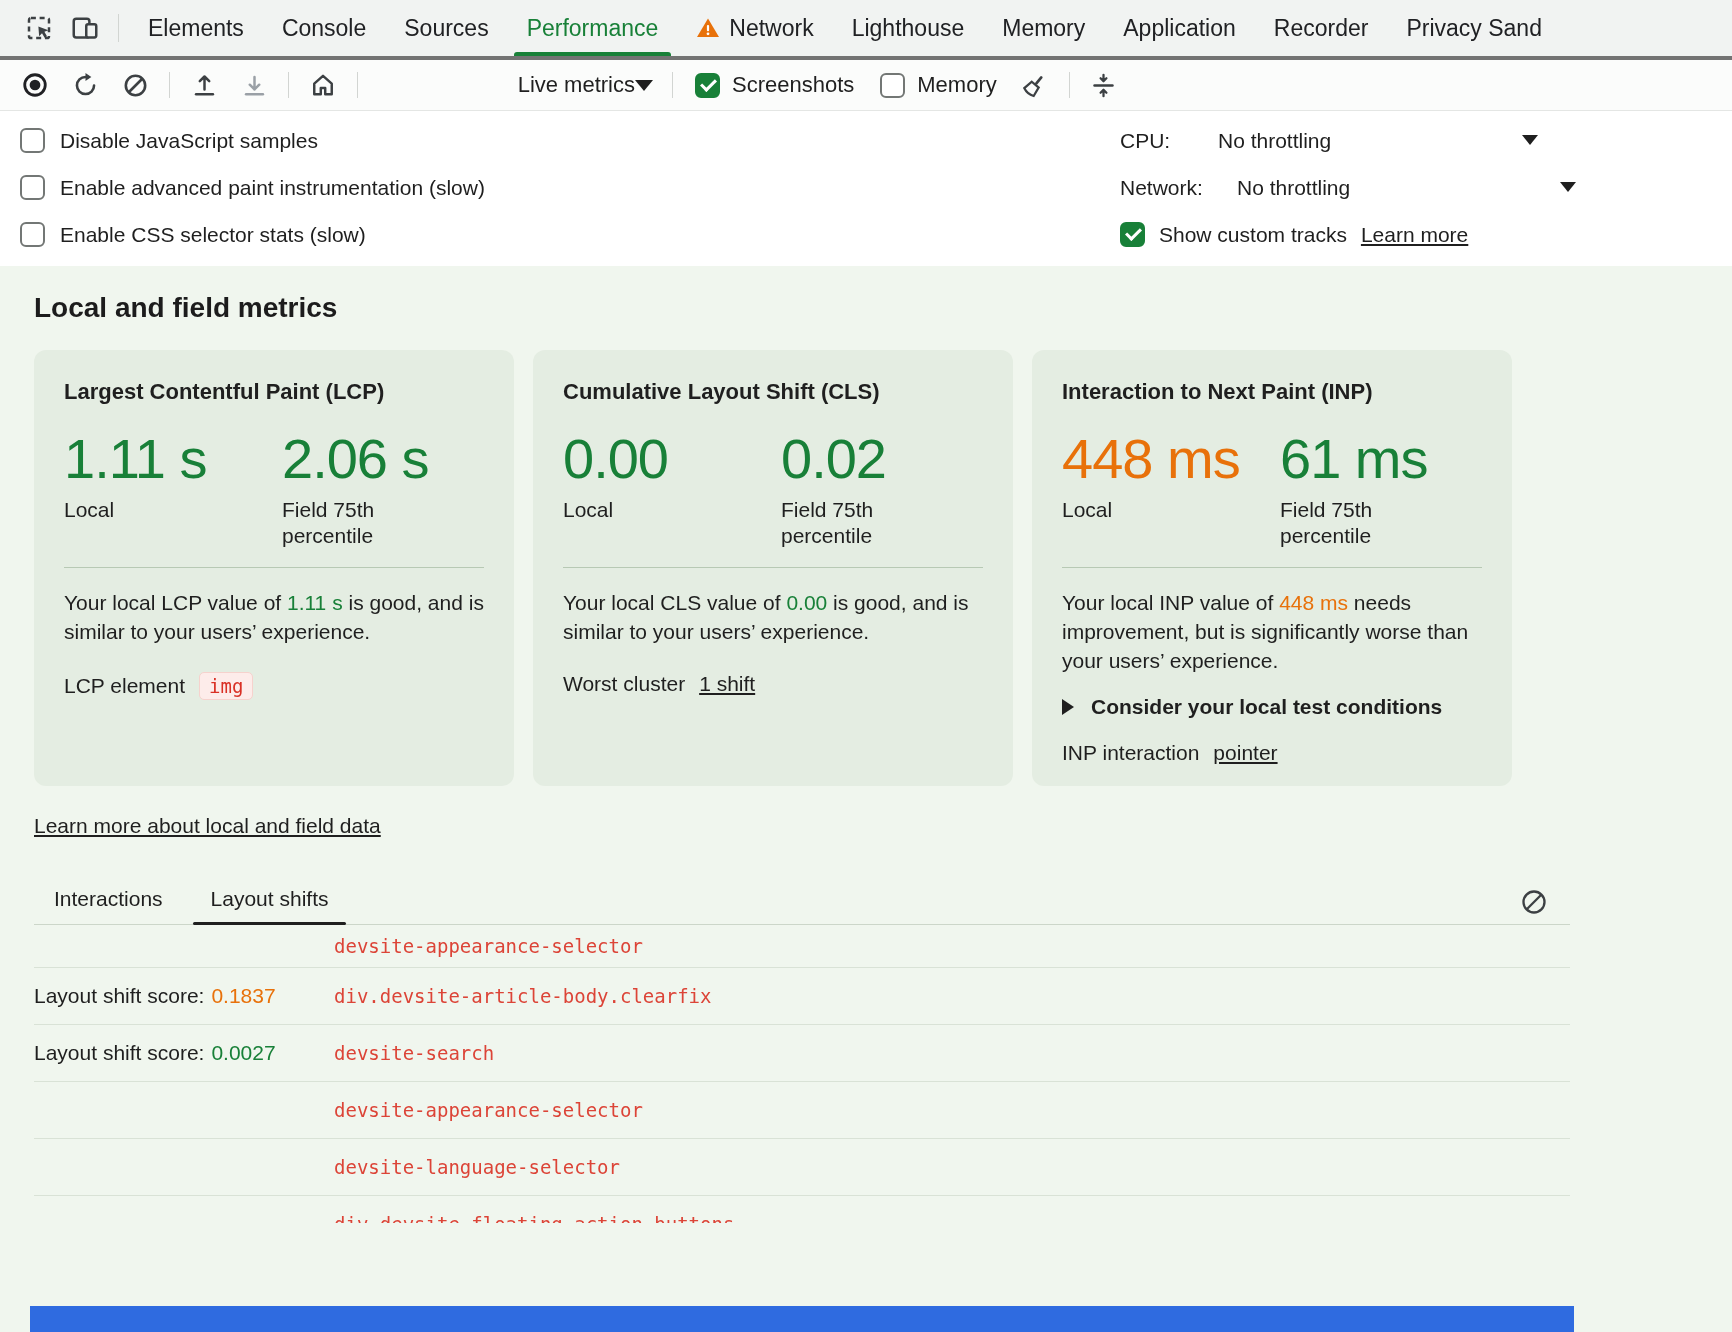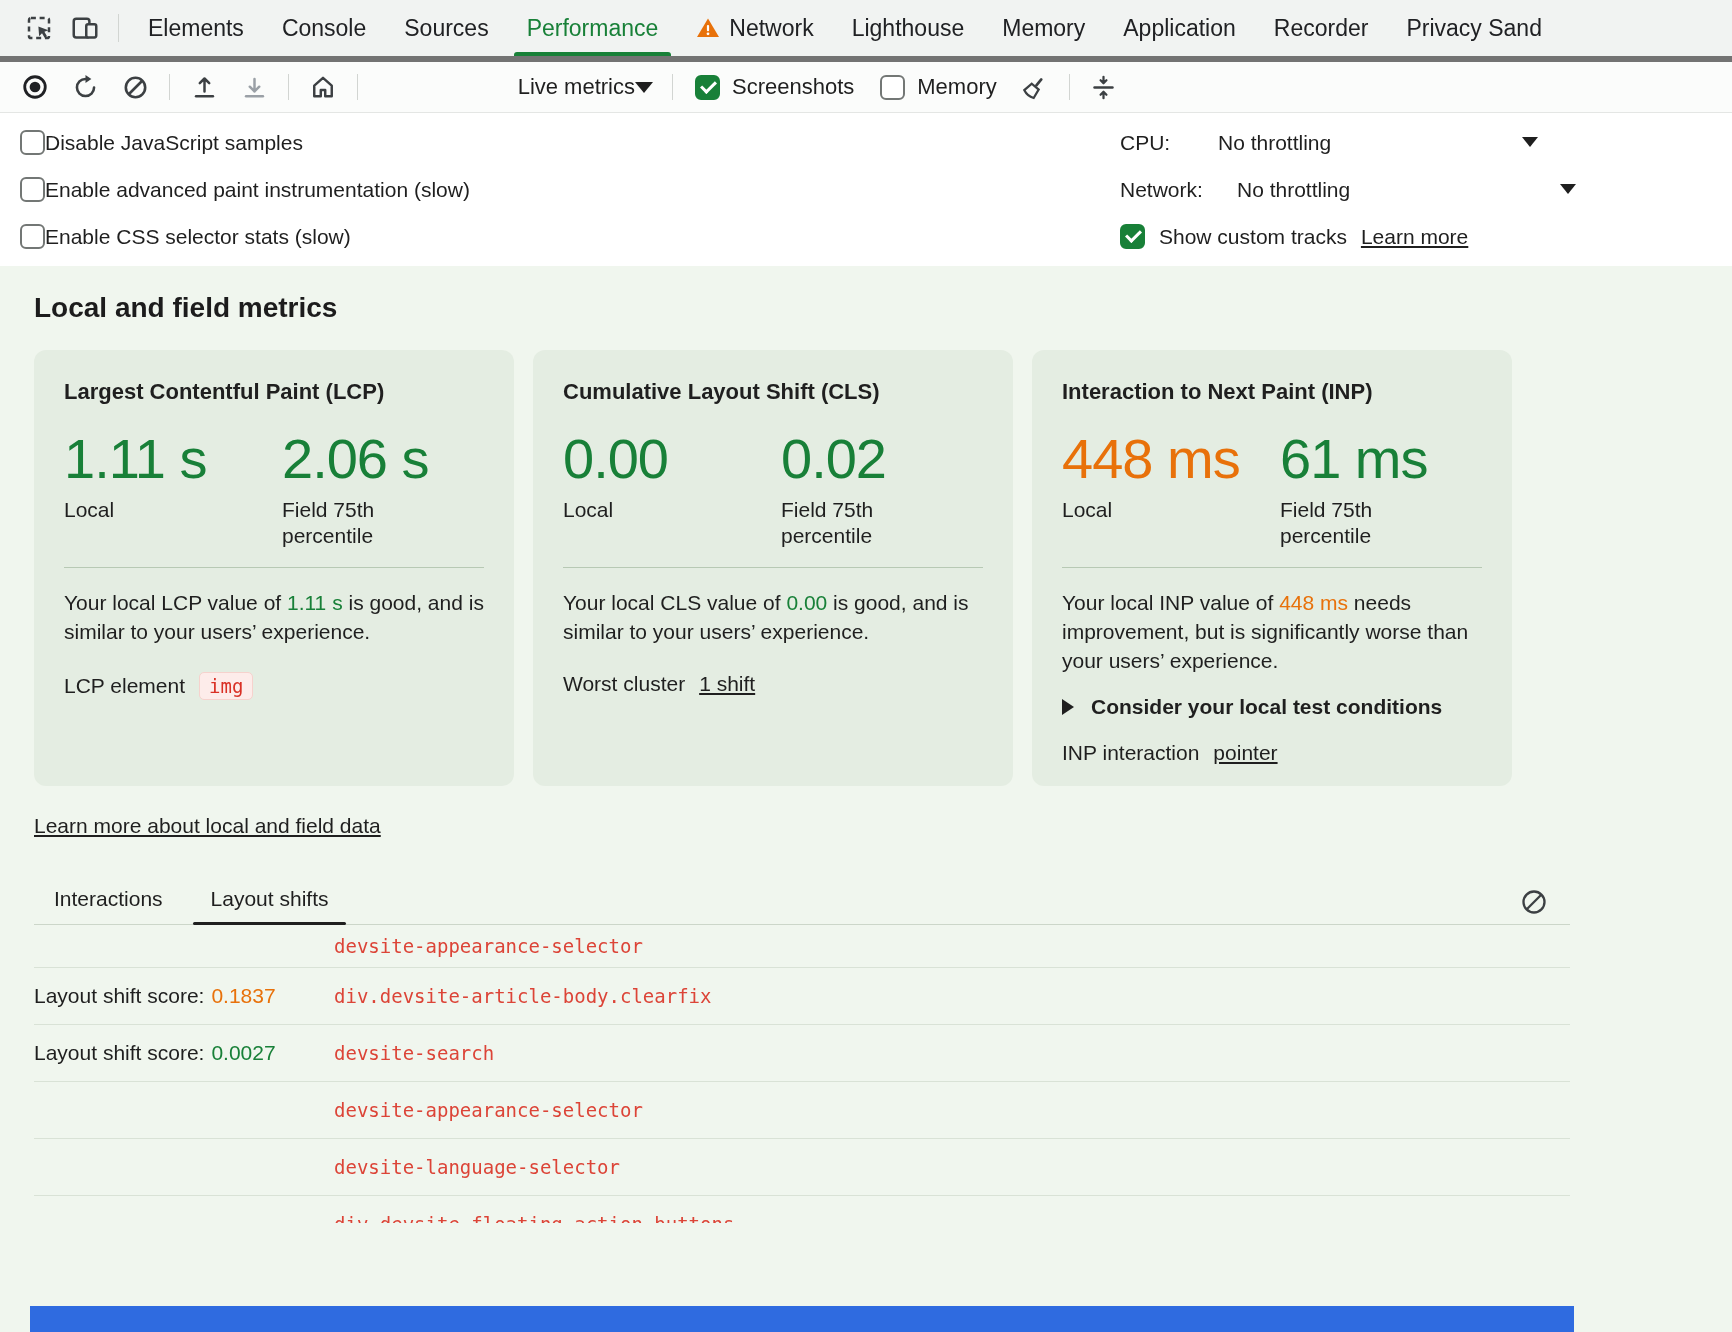--- a/index.html
+++ b/index.html
@@ -5,21 +5,21 @@
   html,body { margin:0; padding:0; }
   body {
     width:1732px; height:1332px; overflow:hidden; position:relative;
     font-family:"Liberation Sans","DejaVu Sans",sans-serif;
     color:#1f1f1f; background:#ffffff;
     -webkit-font-smoothing:antialiased;
   }
 
   
   .tabbar {
-    height:56px; background:#f1f3f2; border-bottom:6px solid #737373;
+    height:56px; background:#f1f3f2; border-bottom:4px solid #737373;
     display:flex; align-items:stretch; padding-left:16px;
   }
   .tb-icon { width:46px; display:flex; align-items:center; justify-content:center; cursor:pointer; }
   .vsep { width:1px; background:#d2d5d2; margin:14px 10px; }
   .tab {
     display:flex; align-items:center; padding:0 19px; font-size:23px;
     color:#202124; position:relative; cursor:pointer; white-space:nowrap;
   }
   .tab.selected { color:#188038; font-weight:500; }
   .tab.selected::after {
@@ -47,21 +47,21 @@
     box-sizing:border-box; position:relative; flex:none;
   }
   .cbx.checked { background:#188038; border-color:#188038; }
   .cbx.checked::after {
     content:""; position:absolute; left:4px; top:4px; width:12px; height:6px;
     border-left:3px solid #fff; border-bottom:3px solid #fff; transform:rotate(-45deg);
   }
 
   
   .settings { height:159px; background:#ffffff; border-bottom:1px solid #e2e4e2; position:relative; box-sizing:border-box; padding-top:6px; }
-  .set-row { display:flex; align-items:center; height:47px; font-size:21px; padding-left:20px; cursor:pointer; }
+  .set-row { display:flex; align-items:center; gap:15px; height:47px; font-size:21px; padding-left:20px; cursor:pointer; }
   .settings-right { position:absolute; left:1120px; top:6px; width:600px; }
   .thr-row { display:flex; align-items:center; height:47px; font-size:21px; position:relative; cursor:pointer; }
   .thr-row .thr-label { width:98px; }
   .thr-row .thr-label.wide { width:117px; }
   .thr-row .arrow { position:absolute; top:18px; }
   .tracks-row { display:flex; align-items:center; gap:14px; height:47px; font-size:21px; }
 
   .link { color:#1f1f1f; text-decoration:underline; cursor:pointer; }
 
   

